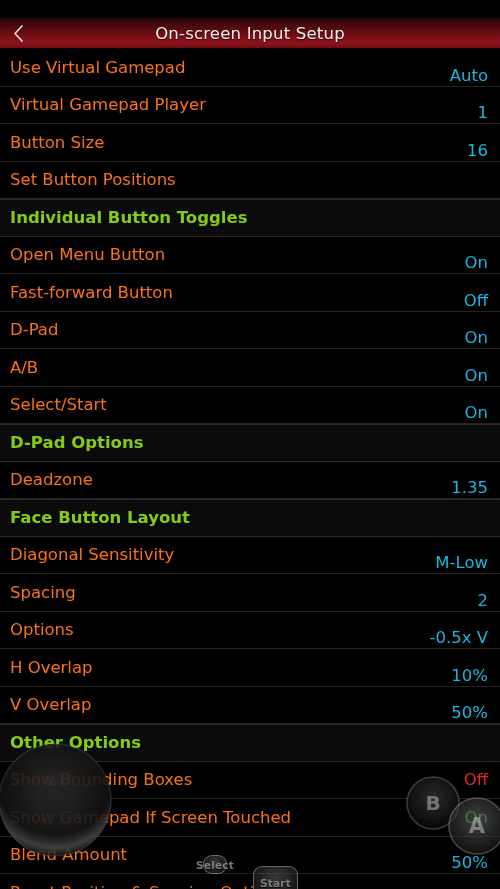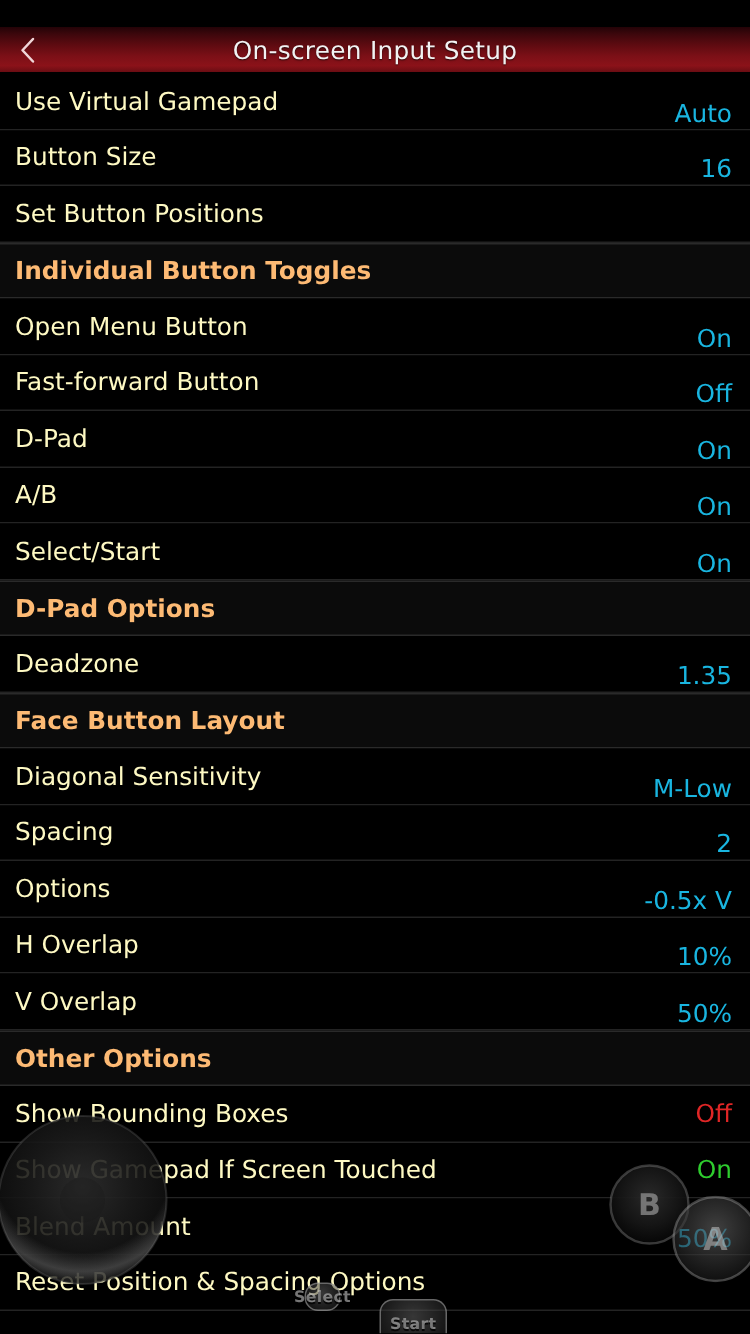--- a/index.html
+++ b/index.html
@@ -71,29 +71,29 @@
     padding: 0 12px 0 10px;
     background: #000000;
   }
   .row.header-row {
     background: #0b0b0b;
     border-bottom: 1px solid #2a2a2a;
     border-top: 1px solid #2a2a2a;
     height: 37.5px;
   }
   .row .label {
-    color: #fef9c3;
+    color: #f97316;
     font-size: 16.5px;
     flex: 1 1 auto;
     white-space: nowrap;
     overflow: hidden;
   }
   .row.header-row .label {
     font-weight: bold;
-    color: #fdba74;
+    color: #84cc16;
     font-size: 16.5px;
   }
   .row .value {
     font-size: 16.5px;
     white-space: nowrap;
     margin-left: 10px;
     flex: 0 0 auto;
   }
   .v-cyan  { color: #19b5e0; margin-top: 16px; }
   .v-green { color: #2ecc2e; }
@@ -153,20 +153,24 @@
         </svg>
       </span>
     </div>
     <div id="title">On-screen Input Setup</div>
   </div>
 
   <div id="list">
       <div class="row">
         <div class="label">Use Virtual Gamepad</div>
         <div class="value v-cyan">Auto</div>
+      </div>
+      <div class="row">
+        <div class="label">Virtual Gamepad Player</div>
+        <div class="value v-cyan">1</div>
       </div>
       <div class="row">
         <div class="label">Button Size</div>
         <div class="value v-cyan">16</div>
       </div>
       <div class="row">
         <div class="label">Set Button Positions</div>
       </div>
       <div class="row header-row">
         <div class="label">Individual Button Toggles</div>

